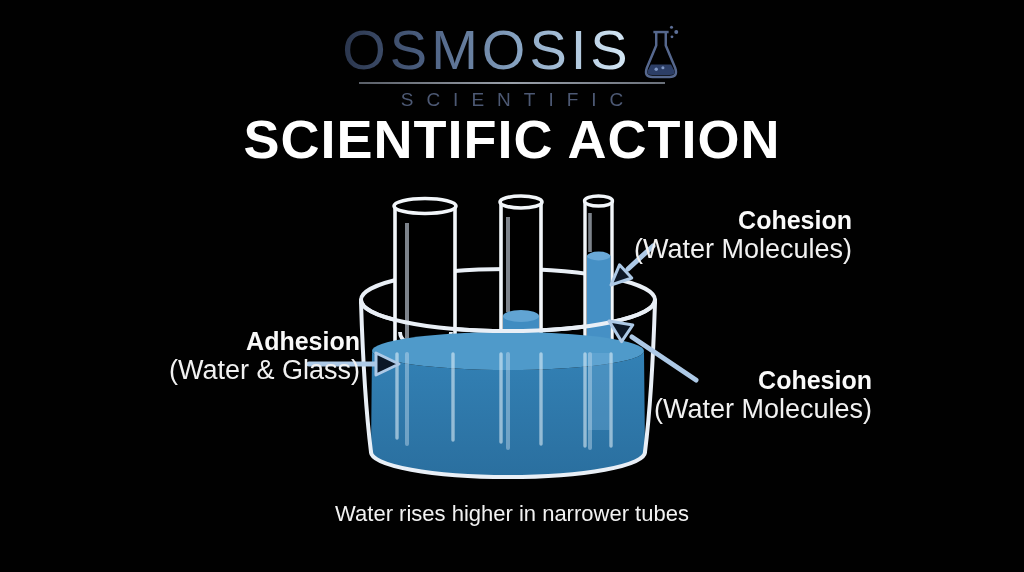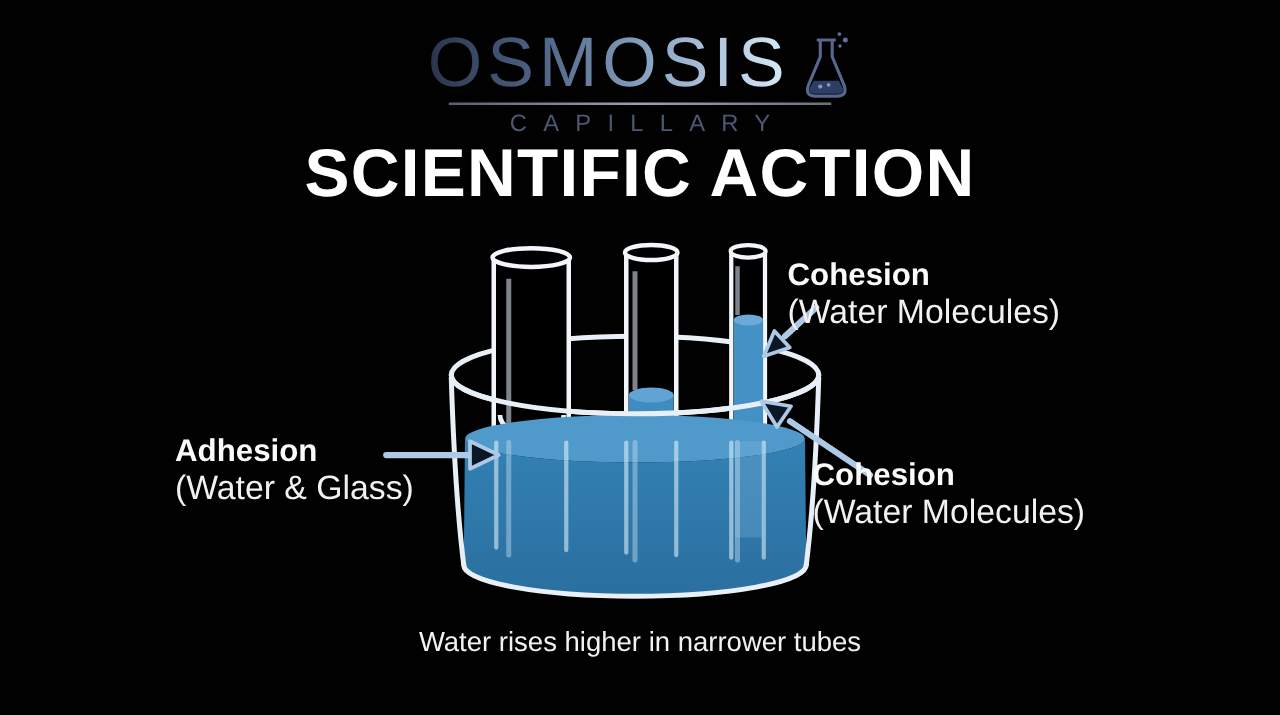--- a/index.html
+++ b/index.html
@@ -20,24 +20,24 @@
   .divider{width:306px;height:2px;margin-top:4px;background:linear-gradient(90deg,#5a5f68,#9aa1ab,#6a707a);}
   .tagline{margin-top:5px;font-size:19px;font-weight:400;letter-spacing:13px;color:#4d5974;text-indent:13px;}
   
   .title{
     position:absolute;top:108px;left:0;width:100%;text-align:center;
     font-size:54px;font-weight:800;letter-spacing:1px;color:#ffffff;z-index:3;
   }
   
   .diagram-svg{position:absolute;top:0;left:0;width:1024px;height:572px;z-index:1;}
   
-  .callout{position:absolute;text-align:left;color:#fafafa;z-index:4;}
+  .callout{position:absolute;text-align:right;color:#fafafa;z-index:4;}
   .callout .c-title{font-size:25px;font-weight:700;line-height:1.08;}
   .callout .c-sub{font-size:27px;font-weight:400;line-height:1.15;color:#f1f1f1;}
-  .callout-adhesion{left:140px;top:348px;width:220px;}
+  .callout-adhesion{left:140px;top:328px;width:220px;}
   .callout-cohesion-top{left:630px;top:207px;width:222px;}
   .callout-cohesion-bottom{left:650px;top:367px;width:222px;}
   
   .caption{
     position:absolute;left:262px;top:501px;width:500px;text-align:center;
     font-size:22px;line-height:26px;color:#f2f2f2;z-index:3;font-weight:400;
   }
 </style>
 </head>
 <body>
@@ -52,21 +52,21 @@
         <line x1="14" y1="8" x2="30" y2="8" stroke="#56688e" stroke-width="2.6"></line>
         <path d="M11.5,42 L32.5,42 L36,48.5 Q37.5,53 31,53 L13,53 Q6.5,53 8,48.5 Z" fill="#2c3e66" stroke="none"></path>
         <circle cx="17" cy="47" r="1.8" fill="#7e96c4"></circle>
         <circle cx="24" cy="45.5" r="1.6" fill="#7e96c4"></circle>
         <circle cx="33" cy="3" r="1.6" fill="#5d6f96"></circle>
         <circle cx="38" cy="8" r="2.1" fill="#5d6f96"></circle>
         <circle cx="33.5" cy="13" r="1.5" fill="#5d6f96"></circle>
       </svg>
     </div>
     <div class="divider"></div>
-    <div class="tagline">CAPILLARY</div>
+    <div class="tagline">SCIENTIFIC</div>
   </div>
 
   <div class="title">SCIENTIFIC ACTION</div>
 
   <svg class="diagram-svg" viewBox="0 0 1024 572">
     <defs>
       <linearGradient id="waterGrad" x1="0" y1="0" x2="0" y2="1">
         <stop offset="0" stop-color="#3381b5"></stop>
         <stop offset="1" stop-color="#2a6f9f"></stop>
       </linearGradient>

